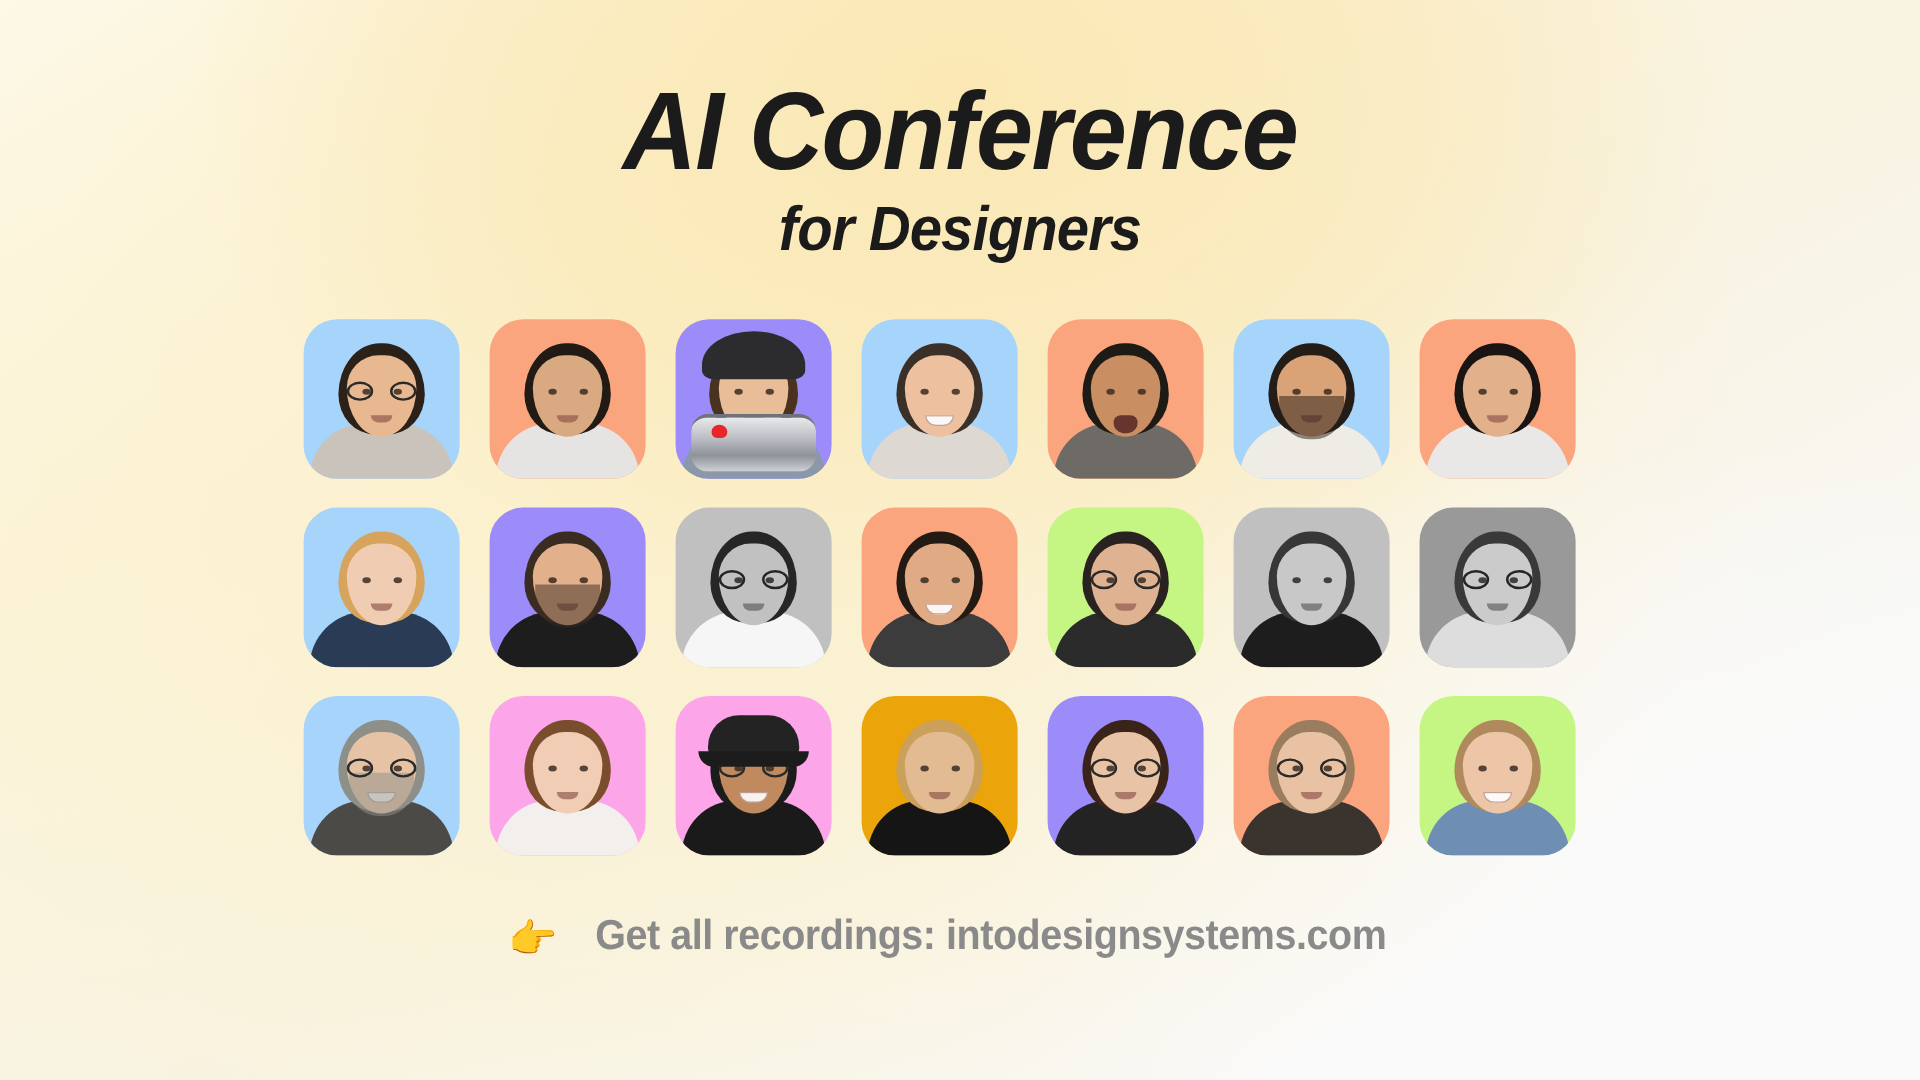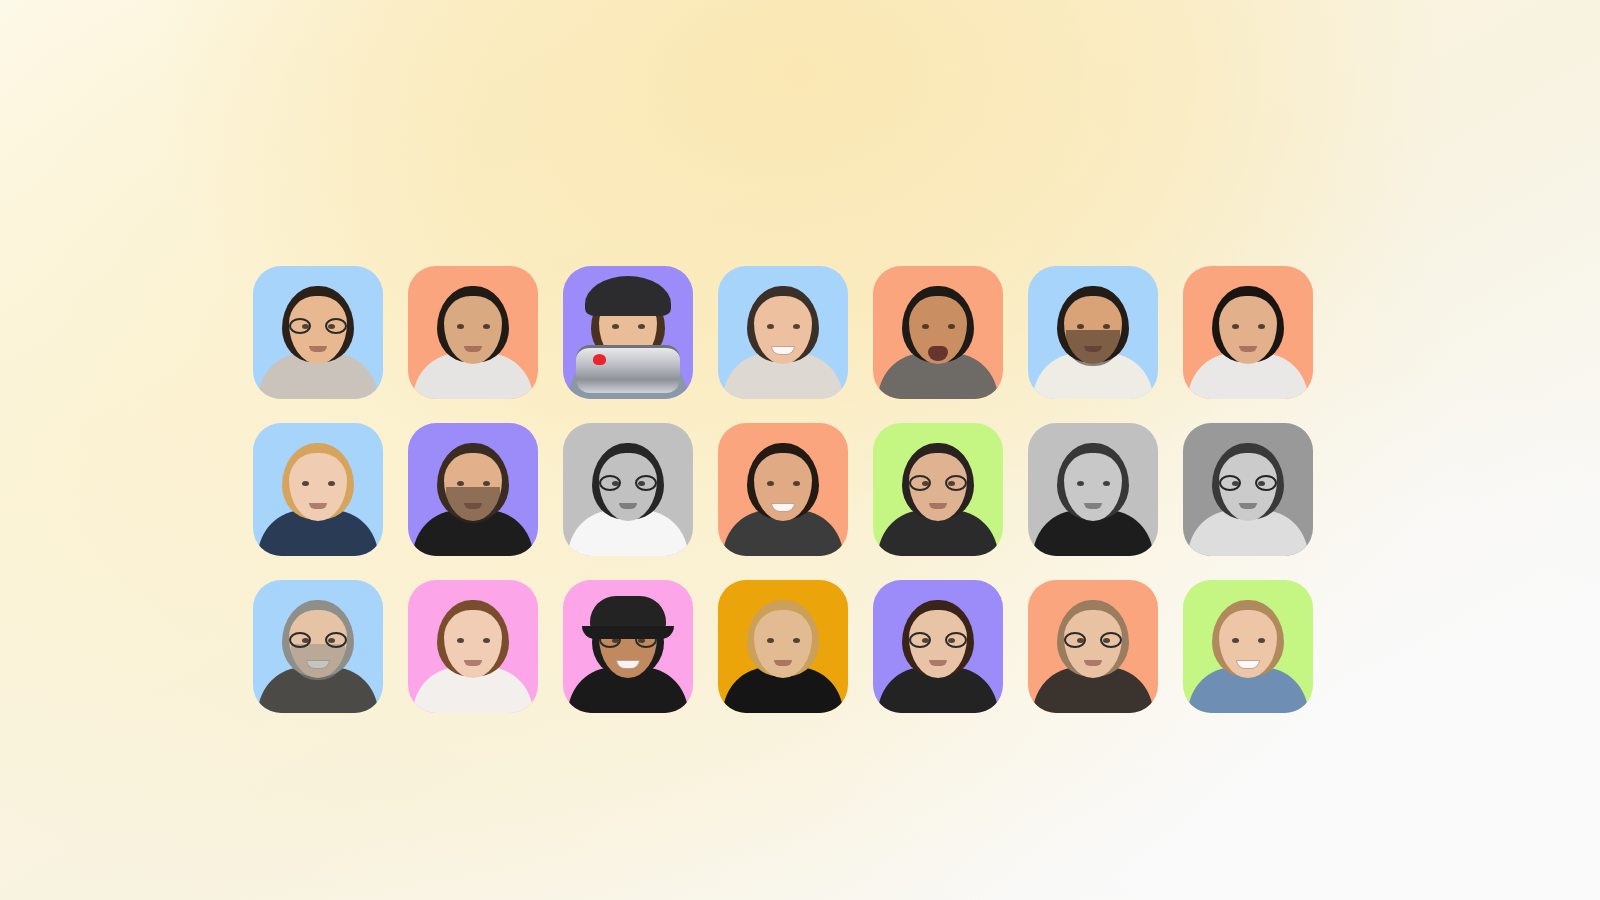--- a/index.html
+++ b/index.html
@@ -163,20 +163,24 @@
     color:#8a8a8a;
     transform: scaleX(0.94);
     display:inline-block;
   }
 </style>
 </head>
 <body>
 
 <div id="poster">
 
+  <div class="headline-block">
+    <span class="title-main">AI Conference</span>
+    <span class="title-sub">for Designers</span>
+  </div>
 
   <div class="avatar-grid" id="avatar-grid">
       <div class="avatar-tile" style="background: rgb(166, 212, 251);">
         <div class="av-person">
           <div class="av-body" style="background: rgb(201, 195, 187); width: 120px; height: 46px; bottom: 0px;"></div>
           <div class="av-neck" style="background: rgb(232, 184, 145); width: 26px; height: 22px; bottom: 40px; filter: brightness(0.92);"></div>
           <div class="av-hair" style="background: rgb(44, 33, 24); width: 72px; height: 76px; top: 20px;"></div>
           <div class="av-face" style="background: rgb(232, 184, 145); width: 58px; height: 68px; top: 30px;"></div>
           <div class="av-eye" style="left: calc(50% - 13px); margin-left: -3.5px; top: 58px;"></div>
           <div class="av-eye" style="left: calc(50% + 13px); margin-left: -3.5px; top: 58px;"></div>
@@ -414,14 +418,17 @@
           <div class="av-neck" style="background: rgb(236, 198, 166); width: 26px; height: 22px; bottom: 40px; filter: brightness(0.92);"></div>
           <div class="av-hair" style="background: rgb(176, 138, 92); width: 72px; height: 76px; top: 20px;"></div>
           <div class="av-face" style="background: rgb(236, 198, 166); width: 58px; height: 68px; top: 30px;"></div>
           <div class="av-eye" style="left: calc(50% - 13px); margin-left: -3.5px; top: 58px;"></div>
           <div class="av-eye" style="left: calc(50% + 13px); margin-left: -3.5px; top: 58px;"></div>
           <div class="av-mouth" style="top: 80px; height: 9px; width: 24px; background: rgb(255, 255, 255); opacity: 0.9; border: 1px solid rgba(120, 70, 60, 0.5);"></div>
         </div>
       </div>
     </div>
 
+  <div class="footer-line">
+    <span class="footer-emoji">👉</span><span class="footer-text">Get all recordings: intodesignsystems.com</span>
+  </div>
 
 </div>
 
 </body></html>

